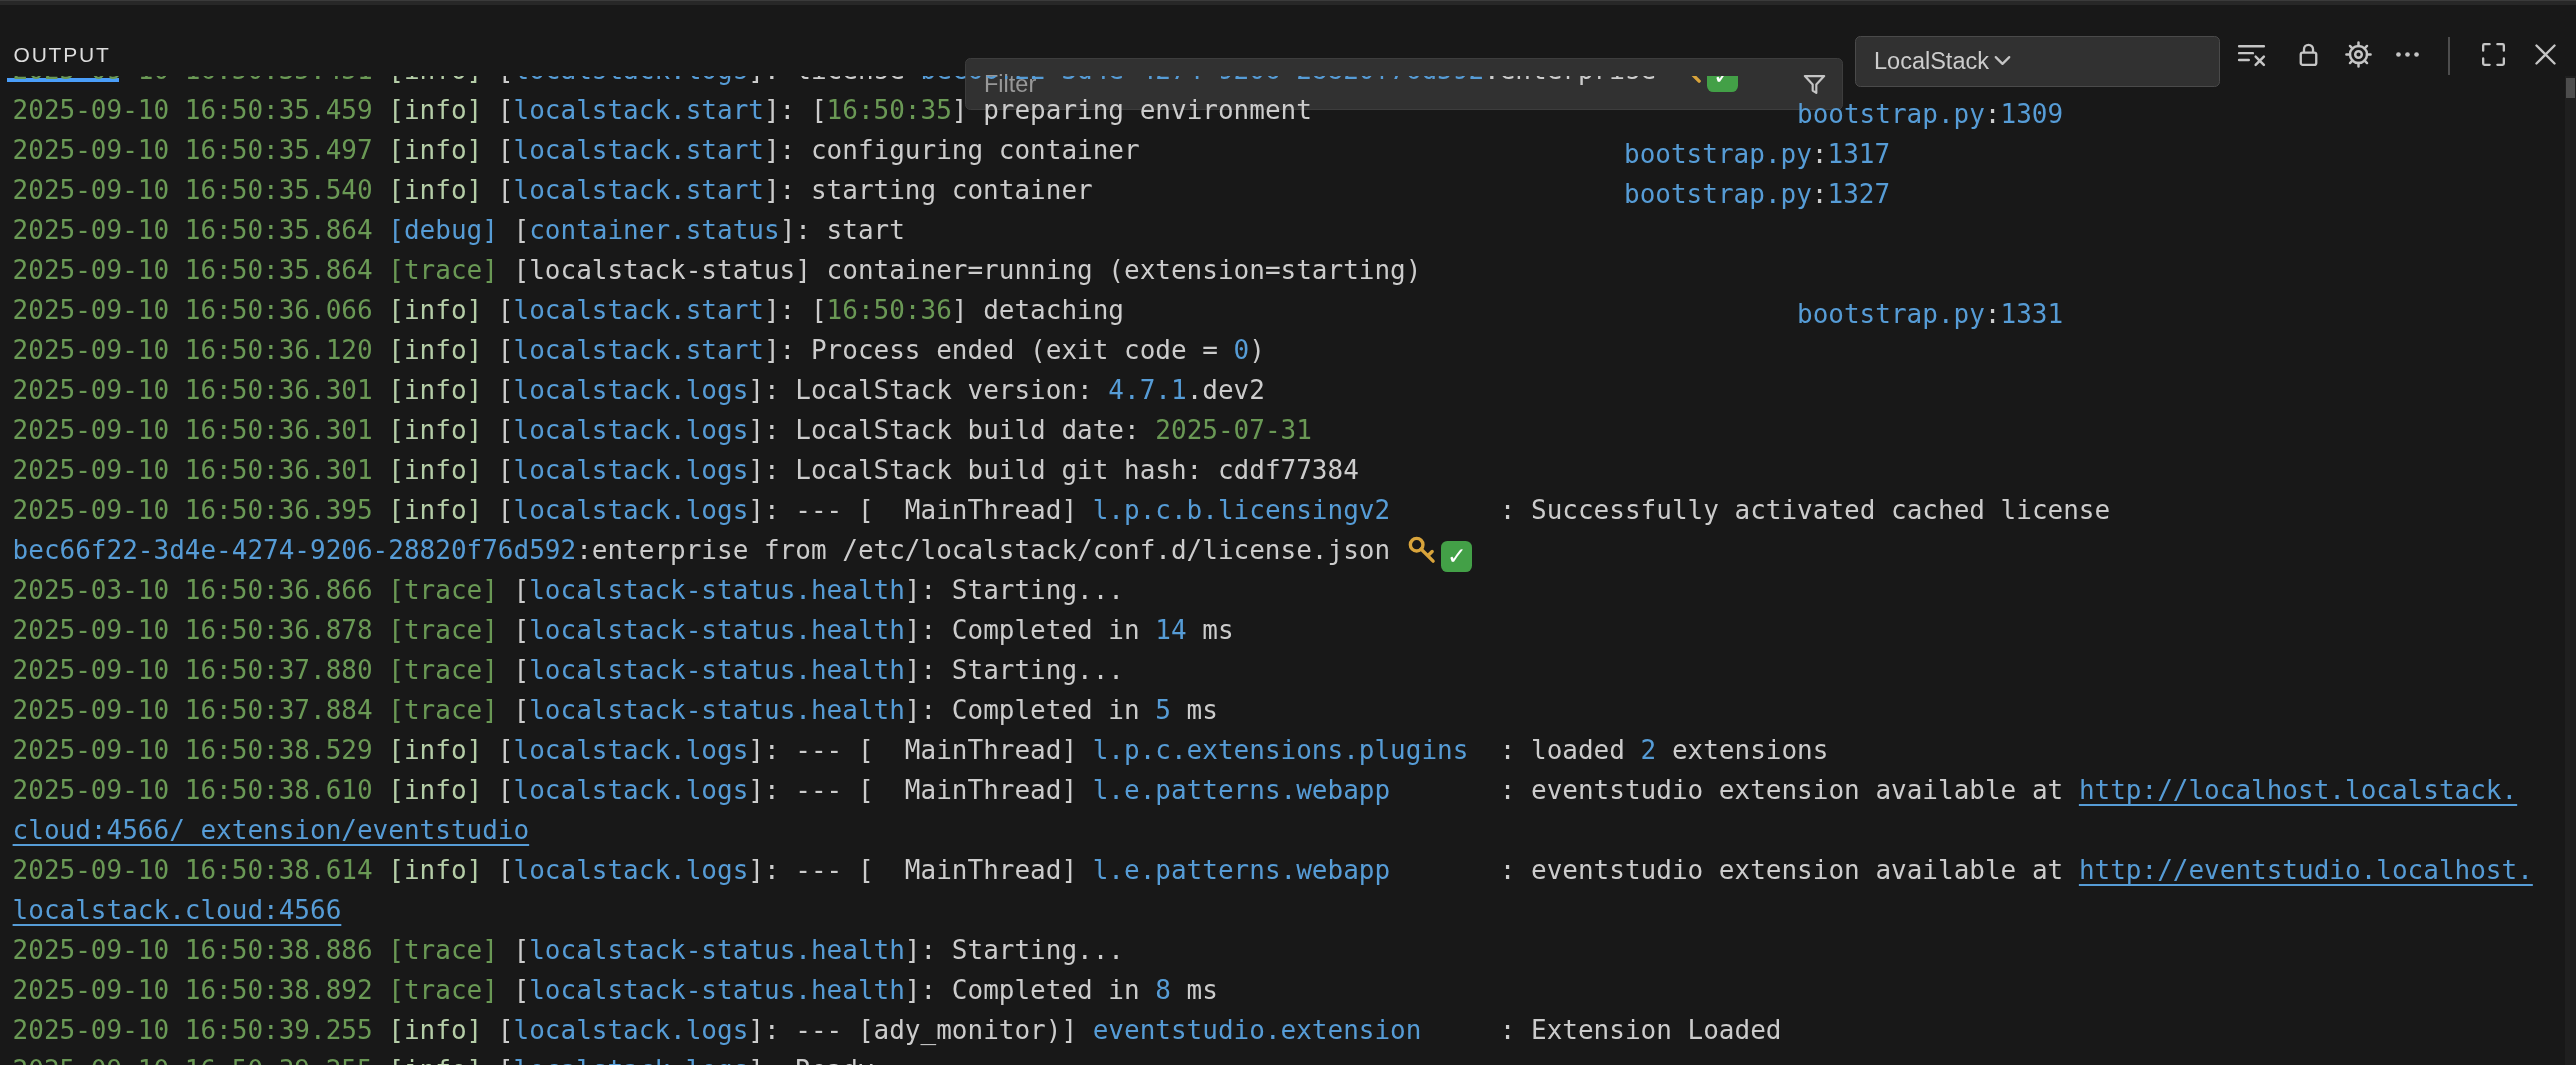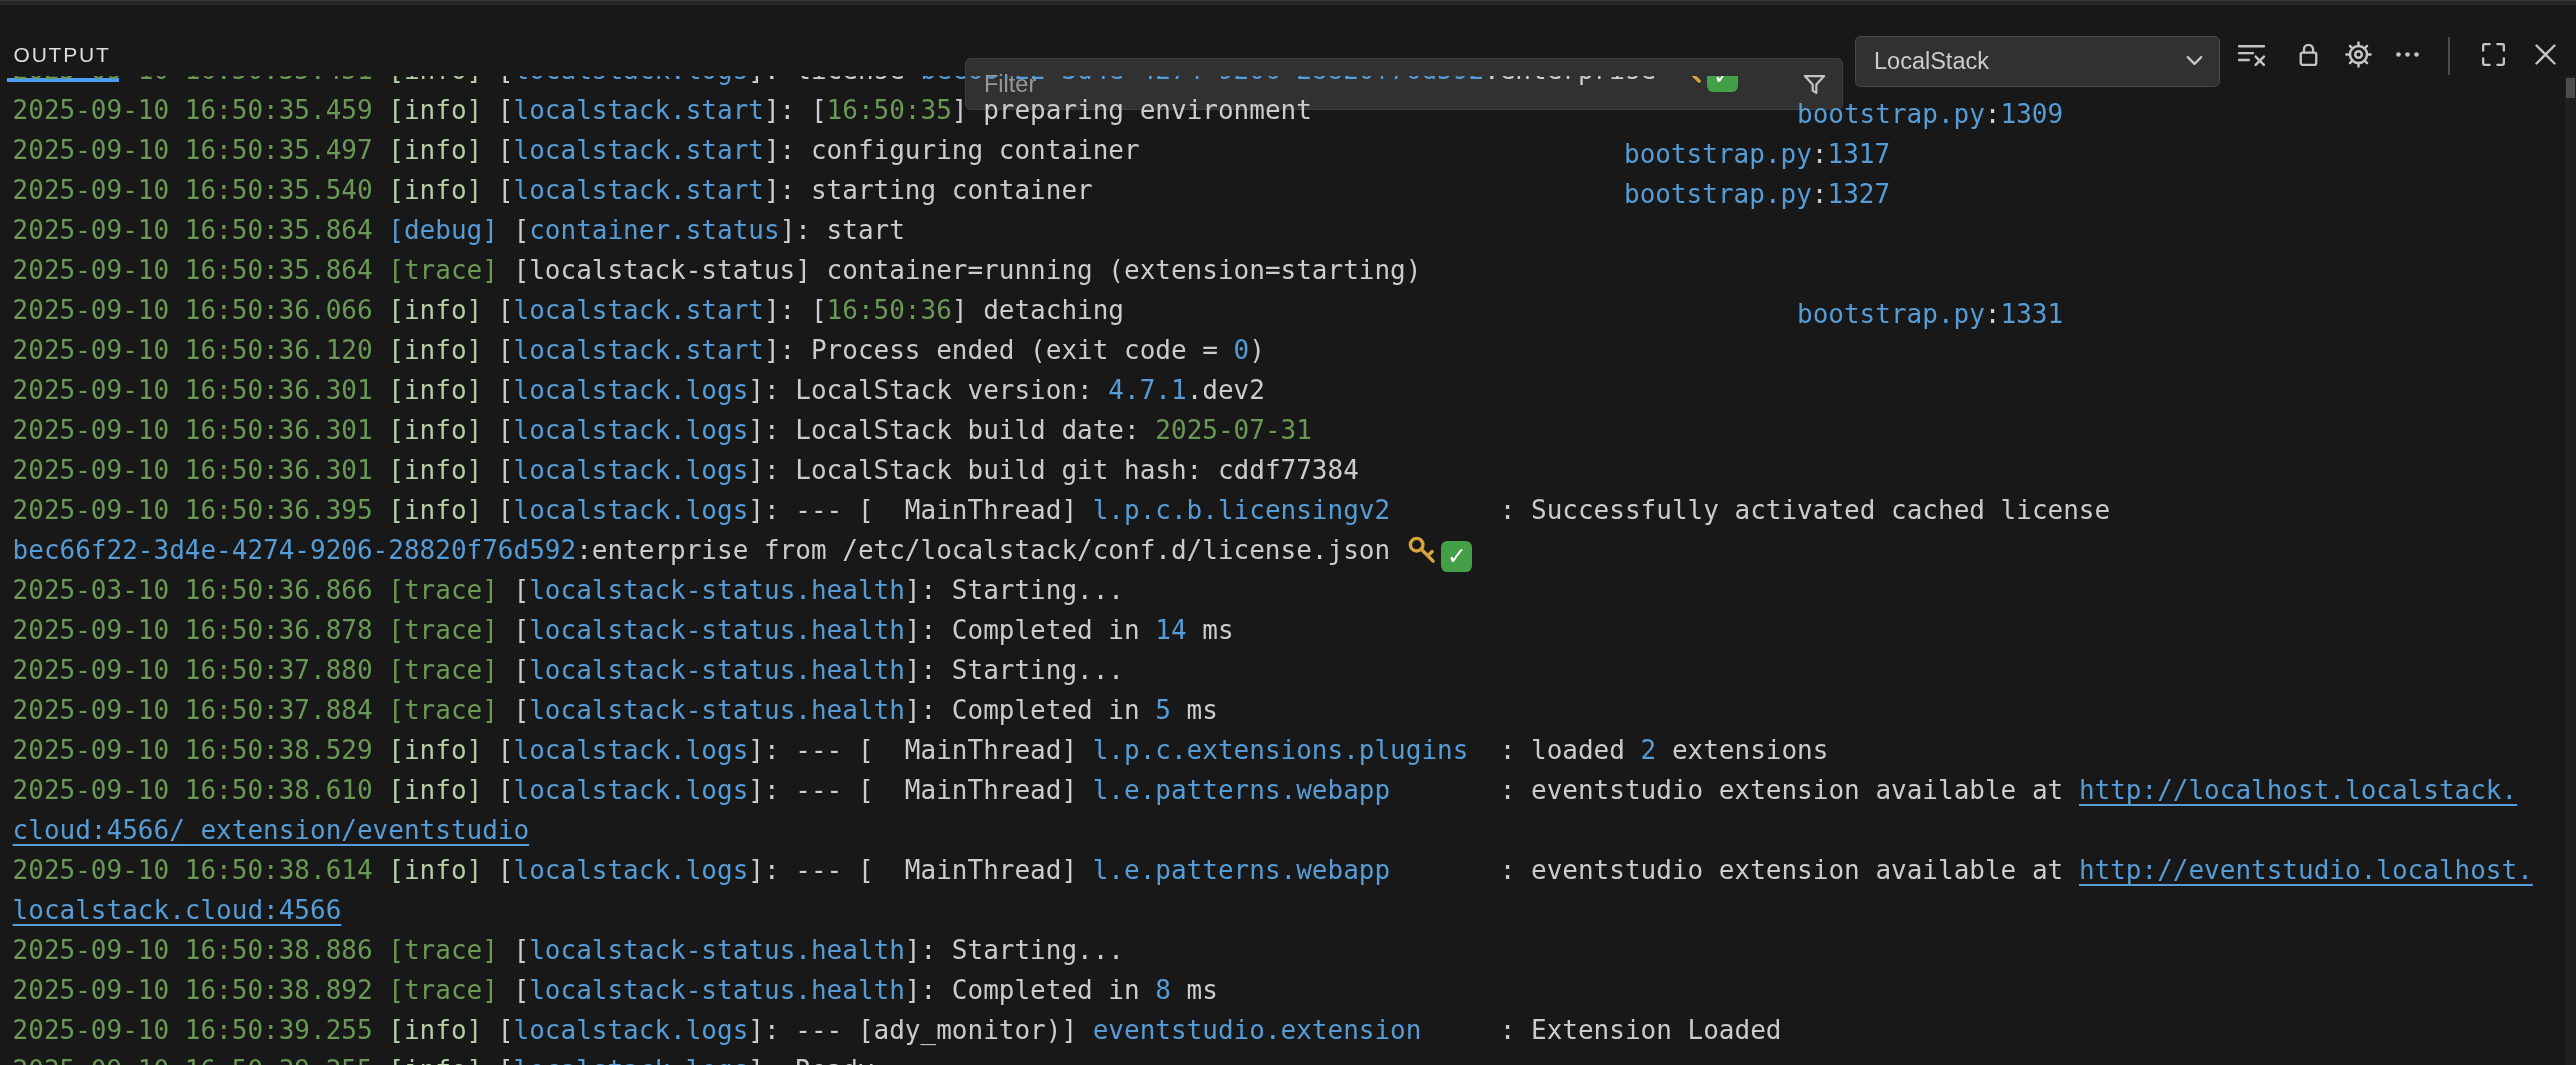--- a/index.html
+++ b/index.html
@@ -6,21 +6,21 @@
   *{box-sizing:border-box;}
   .panel{position:absolute;inset:0;background:#181818;font-family:"Liberation Sans",sans-serif;}
   .top-border{position:absolute;left:0;top:0;width:100%;height:5.4px;background:#272727;border-top:0.9px solid #3a3a3a;}
   .header{position:absolute;left:0;top:16px;width:100%;height:76px;background:#181818;}
   .tab-label{position:absolute;left:13.5px;top:27px;font-size:21px;letter-spacing:1.8px;color:#dddddd;}
   .tab-underline{position:absolute;left:7.2px;top:62px;width:112px;height:3.6px;background:#4a9ef9;}
   .filter-box{position:absolute;left:965px;top:18px;width:878px;height:52px;background:#313131;border:0.9px solid #3d3d3d;border-radius:5.4px;display:flex;align-items:center;margin-top:24px;}
   .filter-input{flex:1;background:transparent;border:none;outline:none;color:#cccccc;font-size:23.5px;font-family:"Liberation Sans",sans-serif;padding:0 18px;}
   .filter-input::placeholder{color:#989898;}
   .filter-funnel{width:40px;height:40px;display:flex;align-items:center;justify-content:center;margin-right:7.2px;cursor:pointer;}
-  .channel-select{position:absolute;left:1855px;top:20px;width:365px;height:51px;background:#313131;border:0.9px solid #4a4a4a;border-radius:5.4px;display:flex;align-items:center;justify-content:space-between;padding:0 11px 0 18px;cursor:pointer;}
+  .channel-select{position:absolute;left:1855px;top:20px;width:365px;height:51px;background:#313131;border:0.9px solid #4a4a4a;border-radius:5.4px;display:flex;align-items:center;justify-content:flex-start;padding:0 11px 0 18px;cursor:pointer;}
   .channel-label{color:#cccccc;font-size:23.5px;}
   .icon-btn{position:absolute;top:20px;width:40px;height:40px;display:flex;align-items:center;justify-content:center;border-radius:4.5px;cursor:pointer;}
   .hdr-sep{position:absolute;left:2448px;top:21px;width:1.8px;height:38px;background:#4d4d4d;}
   
   .log{position:absolute;left:0;top:76px;right:11px;bottom:0;overflow:hidden;font-family:"DejaVu Sans Mono",monospace;font-size:26px;}
   .row{position:relative;height:40px;line-height:40px;white-space:pre;padding-left:12.6px;}
   .row.partial{margin-top:-26px;}
   .seg{white-space:pre;}
   .seg.ts{color:#6a9955;}
   .seg.info{color:#b5cea8;}

